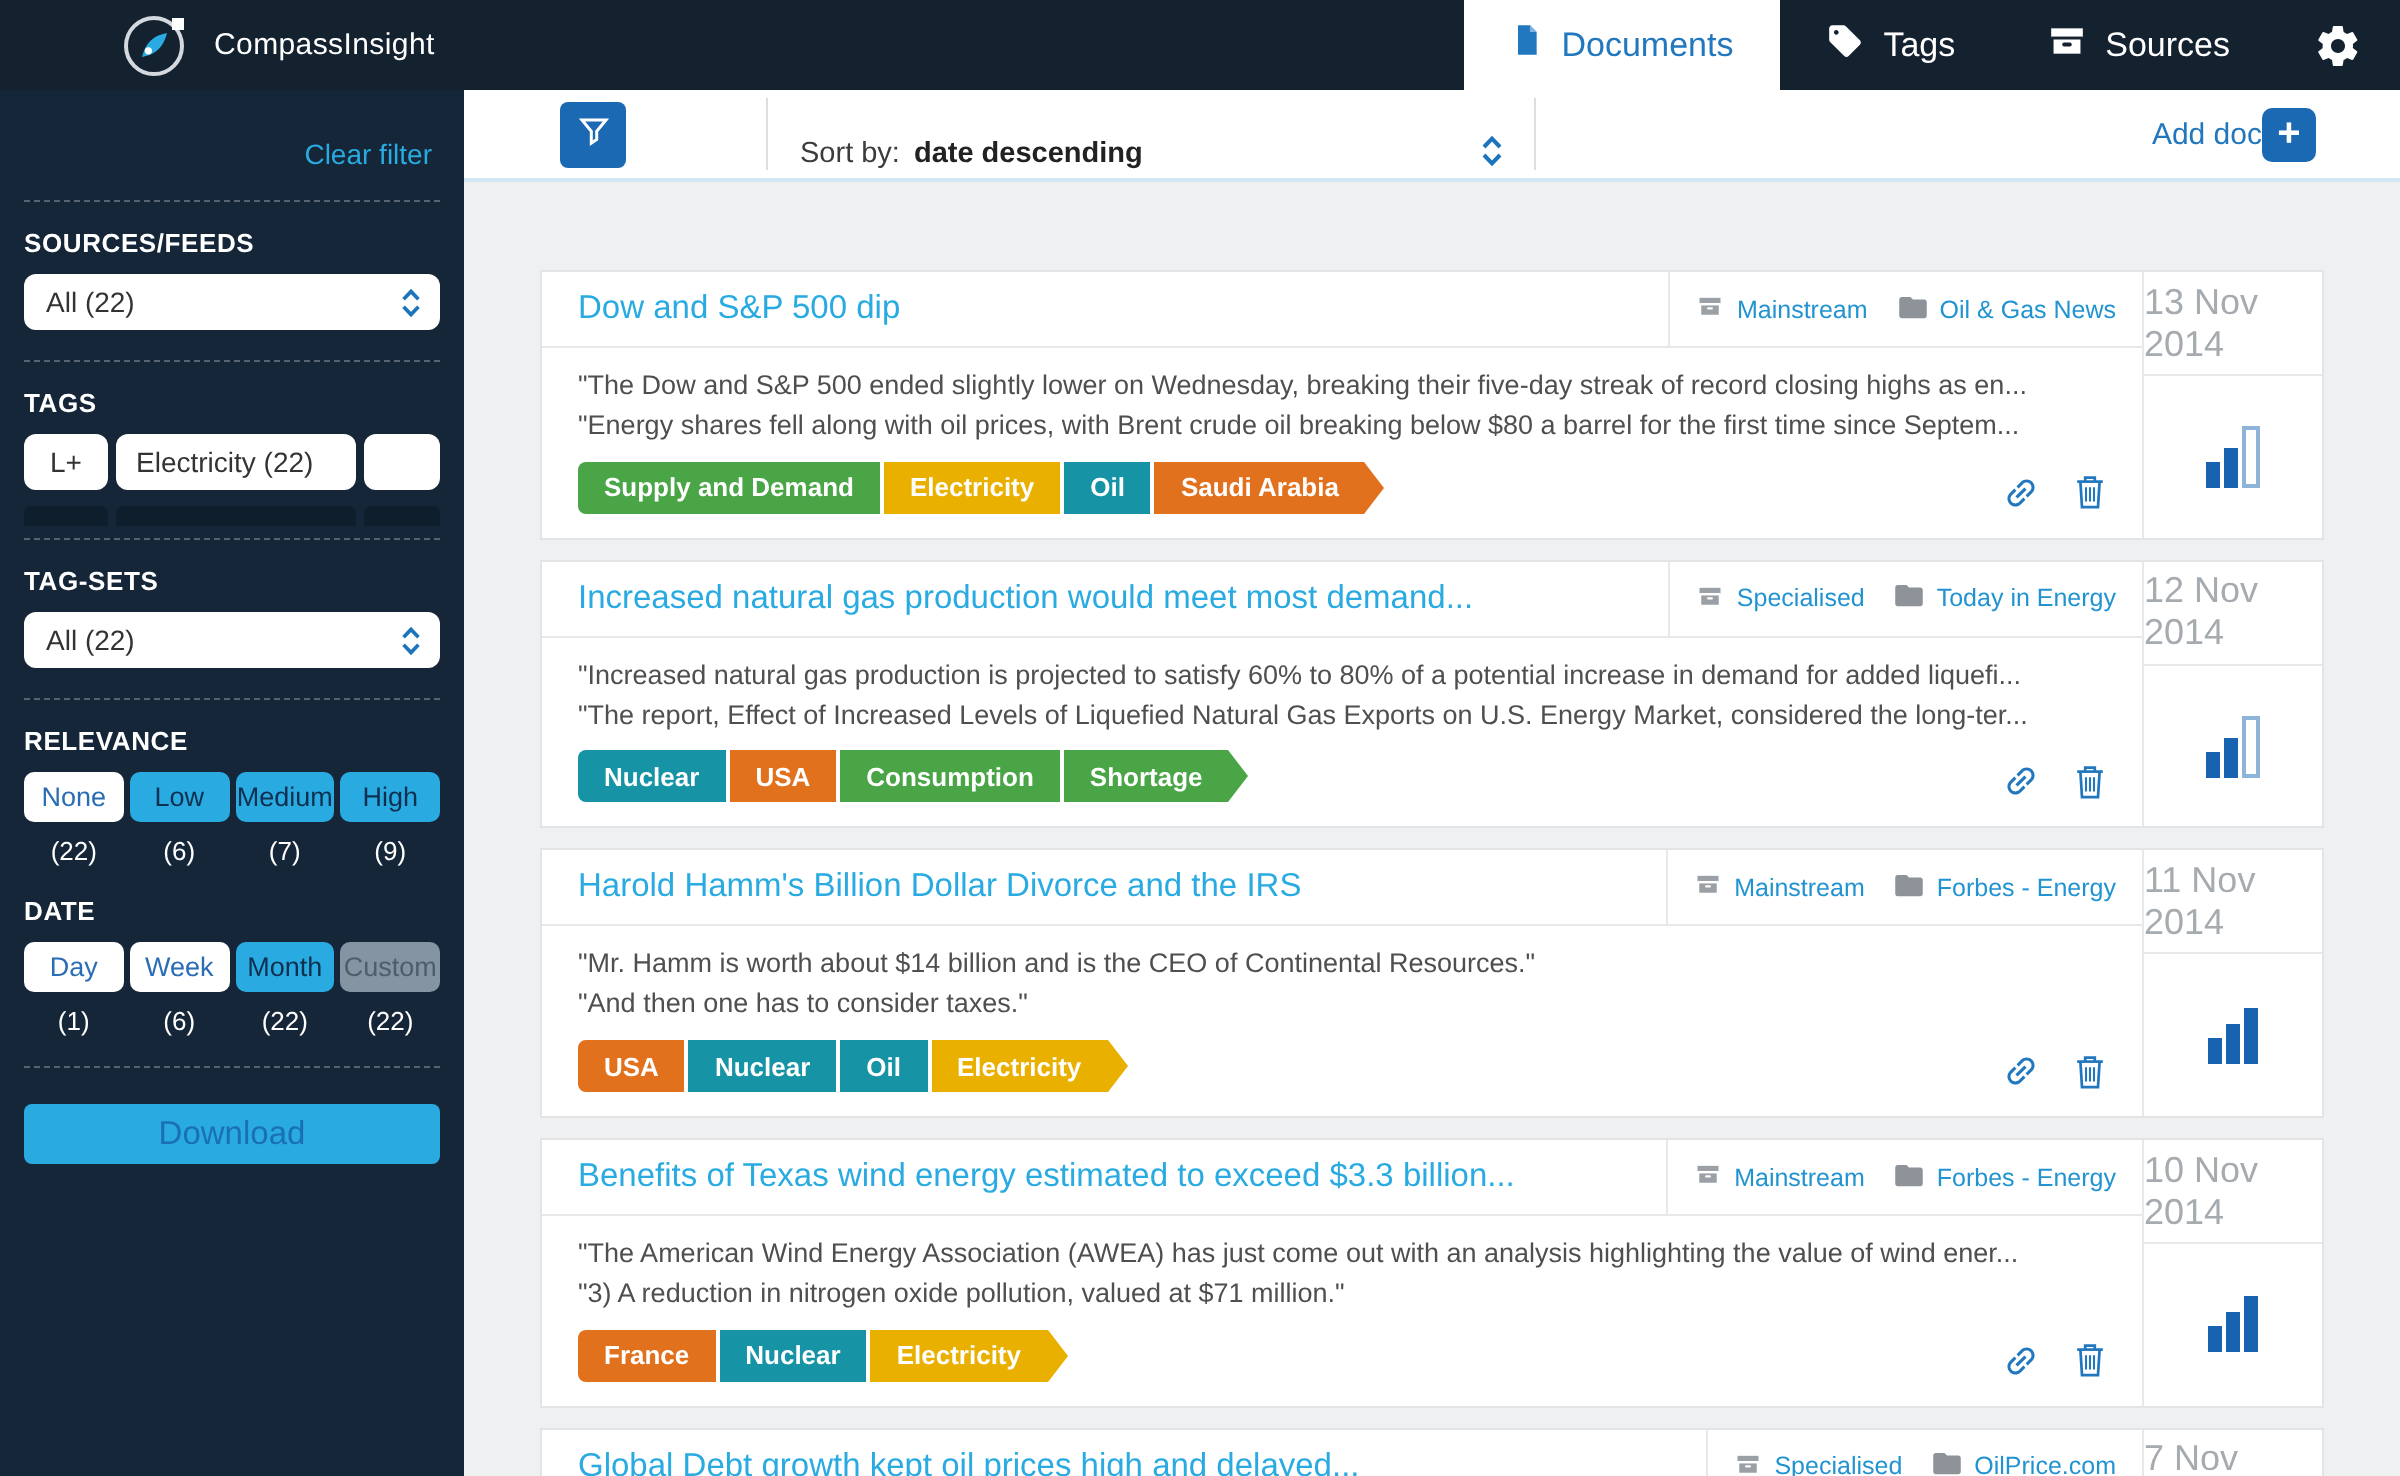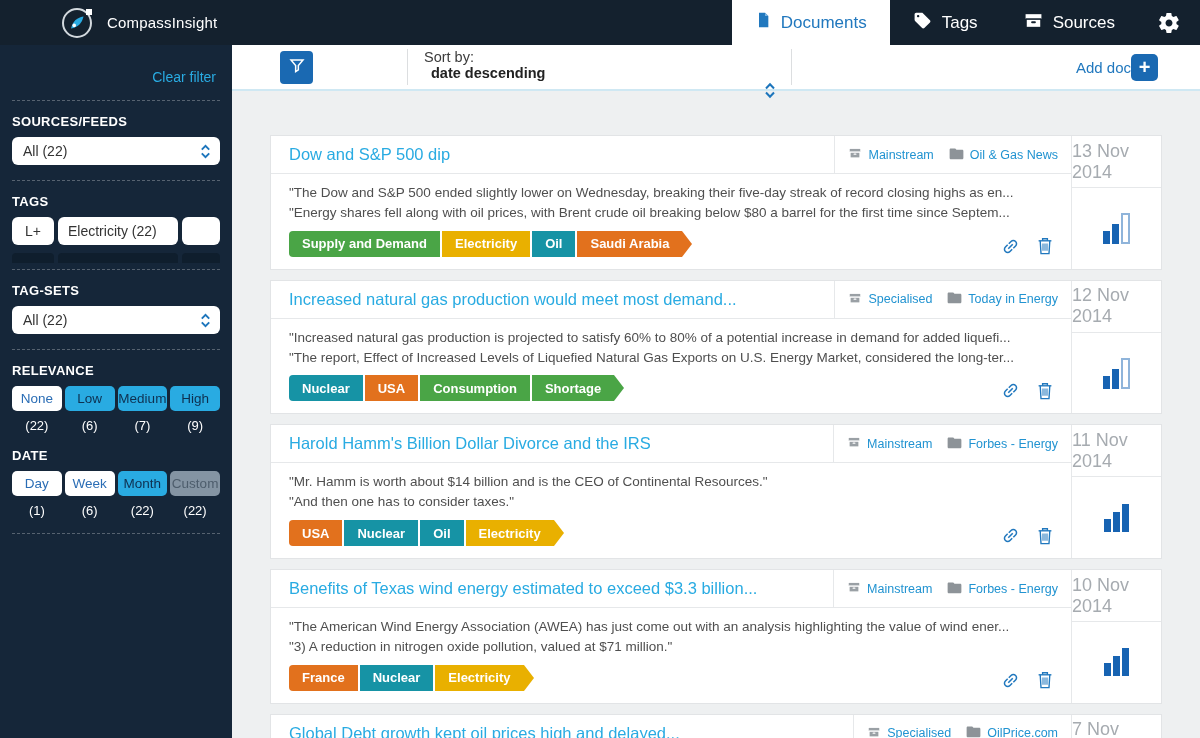--- a/index.html
+++ b/index.html
@@ -43,21 +43,21 @@
   .count-row { display:flex; gap:3px; margin-top:7px; }
   .count { flex:1; text-align:center; color:#fff; font-size:13px; }
   .download-btn { margin-top:18px; width:100%; height:30px; background:#29abe2; border:none; border-radius:4px; color:#1a6fb5; font-size:16.5px; font-family:inherit; cursor:pointer; }
   .scroll-track { position:absolute; right:-3px; top:0; width:3px; height:100%; background:#fafbfb; }
   .scroll-thumb { position:absolute; right:-3px; top:535px; width:3px; height:108px; background:#aeb2b6; }
 
   
   .content { flex:1; display:flex; flex-direction:column; background:#eef0f1; min-width:0; position:relative; }
   .toolbar { height:46px; background:#fff; border-bottom:2px solid #cfe8f3; display:flex; align-items:center; flex:none; }
   .filter-btn { margin-left:48px; width:33px; height:33px; background:#1a69b2; border:none; border-radius:4px; display:flex; align-items:center; justify-content:center; cursor:pointer; }
-  .sort-block { margin-left:94px; width:385px; height:36px; border-left:1px solid #dcdee0; border-right:1px solid #dcdee0; display:flex; align-items:flex-start; padding:0 14px 0 16px; cursor:pointer;flex-direction:column; }
+  .sort-block { margin-left:70px; width:385px; height:36px; border-left:1px solid #dcdee0; border-right:1px solid #dcdee0; display:flex; align-items:flex-end; padding:0 14px 0 16px; cursor:pointer; }
   .sort-label { color:#3c3c3c; font-size:14.5px; }
   .sort-value { color:#222; font-size:14.5px; font-weight:bold; margin-left:7px; }
   .sort-chev { margin-left:auto; display:flex; }
   .add-block { margin-left:auto; margin-right:42px; display:flex; align-items:center; }
   .add-doc-label { color:#2178be; font-size:15px; cursor:pointer; }
   .add-doc-btn { width:27px; height:27px; background:#1a69b2; border:none; border-radius:5px; color:#fff; font-size:20px; font-weight:bold; line-height:1; display:flex; align-items:center; justify-content:center; cursor:pointer; font-family:inherit; }
 
   .doc-list { padding:44px 38px 0; overflow:hidden; flex:1; }
   .doc-card { background:#fff; border:1px solid #e2e4e6; display:flex; margin-bottom:10px; min-height:114px; }
   .doc-main { flex:1; display:flex; flex-direction:column; min-width:0; }
@@ -203,20 +203,21 @@
           </div>
         <div class="count-row">
             <div class="count">(1)</div>
             <div class="count">(6)</div>
             <div class="count">(22)</div>
             <div class="count">(22)</div>
           </div>
       </div>
 
       <div class="side-divider"></div>
+      <button class="download-btn">Download</button>
 
       <div class="scroll-track"></div>
       <div class="scroll-thumb"></div>
     </aside>
 
     <div class="content">
       <div class="toolbar">
         <button class="filter-btn">
           <span>
             <svg width="18" height="18" viewBox="0 0 24 24">

